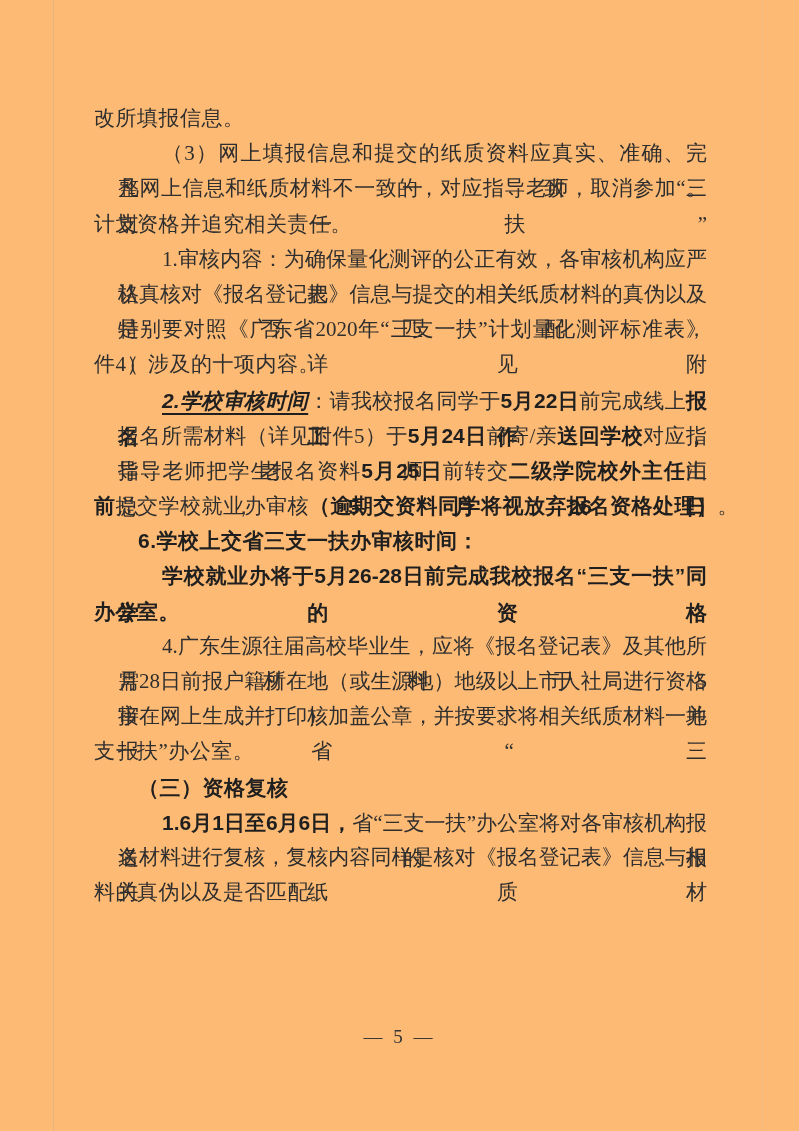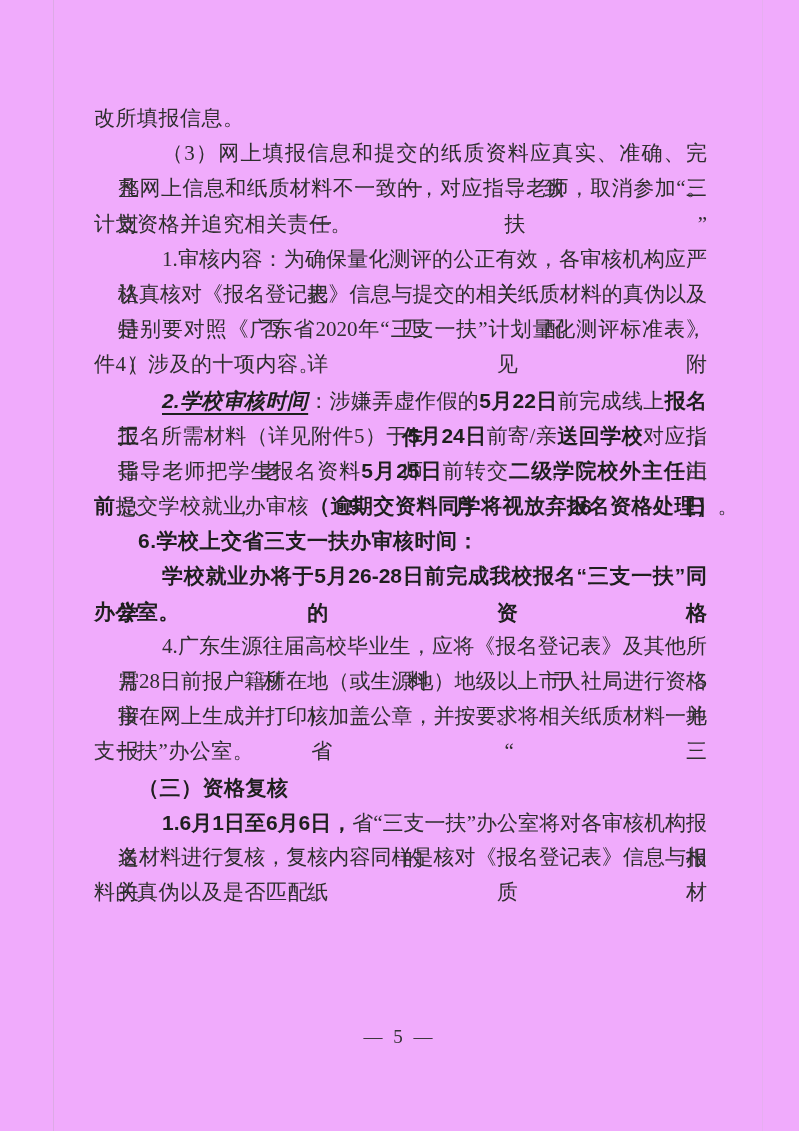--- a/index.html
+++ b/index.html
@@ -10,21 +10,21 @@
     width: 799px;
     height: 1131px;
     position: relative;
     background: #fbfbfb;
     overflow: hidden;
     font-family: "Liberation Serif", "DejaVu Serif", serif;
   }
   .page {
     position: absolute;
     inset: 0;
-    background: #f0abfc;
+    background: #fdba74;
   }
   
   .scan-line-left {
     position: absolute;
     left: 53px;
     top: 0;
     width: 1px;
     height: 100%;
     background: rgba(170,170,170,0.28);
   }
@@ -94,21 +94,21 @@
 
   <main class="doc">
       <div class="line"><span>改所填报信息。</span></div>
       <div class="line fill indent"><span>（3）网上填报信息和提交的纸质资料应真实、准确、完整、一致。</span></div>
       <div class="line fill"><span>凡网上信息和纸质材料不一致的，对应指导老师，取消参加“三支一扶”</span></div>
       <div class="line"><span>计划资格并追究相关责任。</span></div>
       <div class="line fill indent"><span>1.审核内容：为确保量化测评的公正有效，各审核机构应严格把关，</span></div>
       <div class="line fill"><span>认真核对《报名登记表》信息与提交的相关纸质材料的真伪以及是否匹配，</span></div>
       <div class="line fill"><span>特别要对照《广东省2020年“三支一扶”计划量化测评标准表》（详见附</span></div>
       <div class="line"><span>件4）涉及的十项内容。</span></div>
-      <div class="line fill indent"><span class="b u">2.学校审核时间</span><span>：涉嫌弄虚作假的</span><span class="b">5月22日</span><span>前完成线上</span><span class="b">报名工作，</span></div>
+      <div class="line fill indent"><span class="b u">2.学校审核时间</span><span>：请我校报名同学于</span><span class="b">5月22日</span><span>前完成线上</span><span class="b">报名工作，</span></div>
       <div class="line fill"><span>报名所需材料（详见附件5）于</span><span class="b">5月24日</span><span>前寄/亲</span><span class="b">送回学校</span><span>对应指导老师，由</span></div>
       <div class="line fill"><span>指导老师把学生报名资料</span><span class="b">5月25日</span><span>前转交</span><span class="b">二级学院校外主任</span><span>汇总，</span><span class="b">5月26日</span></div>
       <div class="line"><span class="b">前</span><span>提交学校就业办审核</span><span class="b">（逾期交资料同学将视放弃报名资格处理）</span><span>。</span></div>
       <div class="line indent"><span class="b">6.学校上交省三支一扶办审核时间：</span></div>
       <div class="line fill indent"><span class="b">学校就业办将于5月26-28日前完成我校报名“三支一扶”同学的资格</span></div>
       <div class="line"><span class="b">办公室。</span></div>
       <div class="line fill indent"><span>4.广东生源往届高校毕业生，应将《报名登记表》及其他所需材料于5</span></div>
       <div class="line fill"><span>月28日前报户籍所在地（或生源地）地级以上市人社局进行资格审核。地</span></div>
       <div class="line fill"><span>接在网上生成并打印）加盖公章，并按要求将相关纸质材料一并报省“三</span></div>
       <div class="line"><span>支一扶”办公室。</span></div>

